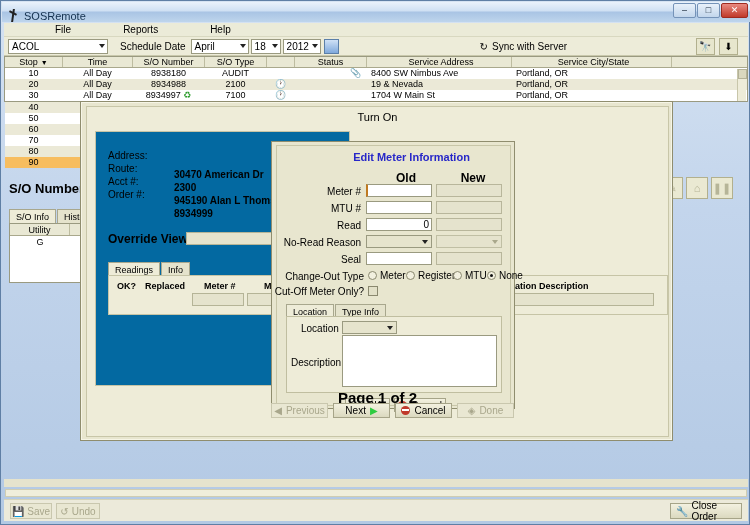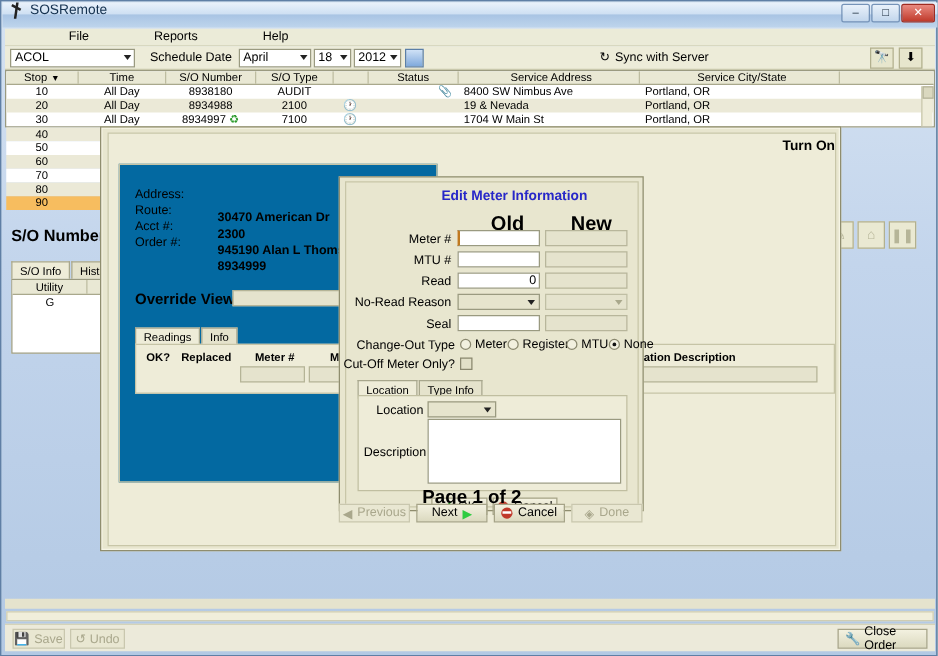--- a/index.html
+++ b/index.html
@@ -12,21 +12,21 @@
   }
   .win {
     position:absolute; left:0; top:0; width:750px; height:525px;
     background:linear-gradient(to bottom,#d6e3f2 0%,#c3d5ec 40%,#b3c9e4 100%);
     border:1px solid #5f7fa5;
   }
   
   .titlebar {
     position:absolute; left:1px; top:1px; width:748px; height:20px;
     background:linear-gradient(to bottom,#eaf2fb 0%,#cfe0f3 45%,#a9c4e4 50%,#bed5ec 100%);
-    display:flex; align-items:flex-start; padding-left:5px;
+    display:flex; align-items:flex-end; padding-left:5px;
   }
   .title-ico { width:13px; height:13px; margin-right:4px; position:relative; }
   .title-ico:before{
     content:""; position:absolute; left:5px; top:0; width:2px; height:13px;
     background:#222; transform:skewX(-8deg);
   }
   .title-ico:after{
     content:""; position:absolute; left:2px; top:3px; width:8px; height:2px;
     background:#222; transform:rotate(28deg);
   }
@@ -123,21 +123,21 @@
           display:flex;align-items:center;justify-content:center;font-size:11px;color:#b6b598;}
 
   
   .modal {
     position:absolute; left:79px; top:100px; width:593px; height:340px;
     background:#e8e6cf; border:1px solid #8f8d6e;
     box-shadow:0 0 0 1px #f6f5e6 inset;
   }
   .modal-inner { position:absolute; left:5px; top:4px; width:583px; height:331px;
                  border:1px solid #c8c6a8; background:#eeecd8; }
-  .modal-title { text-align:right; font-size:11px; font-weight:bold; padding-top:4px; }
+  .modal-title { text-align:center; font-size:11px; font-weight:normal; padding-top:4px; }
 
   .info-panel {
     position:absolute; left:8px; top:24px; width:255px; height:255px;
     border:1px solid #c6c4a6; background:#0369a1;
   }
   .info-row { position:absolute; font-size:10px; }
   .info-lab { left:12px; }
   .info-val { left:78px; font-weight:bold;margin-top:19px; }
 
   .ov-title { position:absolute; left:12px; top:100px; font-size:12px; font-weight:bold; }
@@ -153,21 +153,21 @@
   .rfield { position:absolute; top:17px; height:13px; background:#e5e3cd; border:1px solid #b5b497; }
 
   
   .emi {
     position:absolute; left:184px; top:34px; width:244px; height:268px;
     background:#e8e6cf; border:1px solid #8f8d6e;
   }
   .emi-in { position:absolute; left:4px; top:3px; width:235px; height:261px;
             border:1px solid #c8c6a8;padding-left:36px; }
   .emi-title { text-align:center; color:#2727c8; font-weight:bold; font-size:11px; padding-top:5px; }
-  .colhdr { position:absolute; font-size:16px; font-weight:bold; }
+  .colhdr { position:absolute; font-size:12px; font-weight:bold; }
   .frow-lab { position:absolute; font-size:10px; text-align:right; width:82px; }
   .fin {
     position:absolute; height:13px; background:#fff; border:1px solid #9a9a80;
     font-size:10px; padding:0 2px; line-height:11px;
   }
   .fin.dis { background:#e5e3cd; border-color:#b8b69b; }
   .fin.right { text-align:right; }
   .fcombo {
     position:absolute; height:13px; background:#e6e4cd; border:1px solid #9a9a80;
   }

